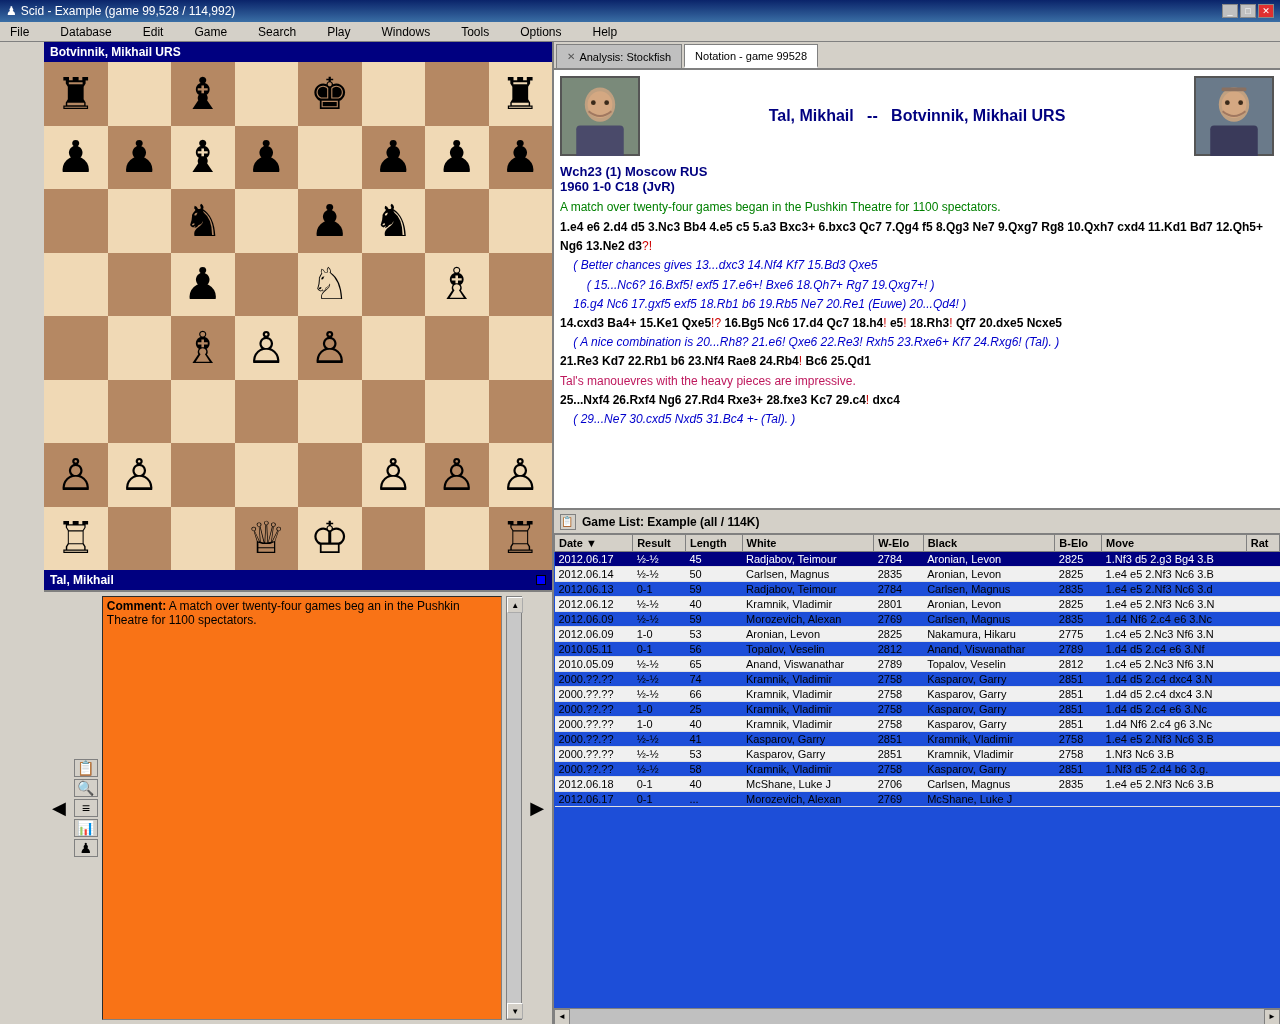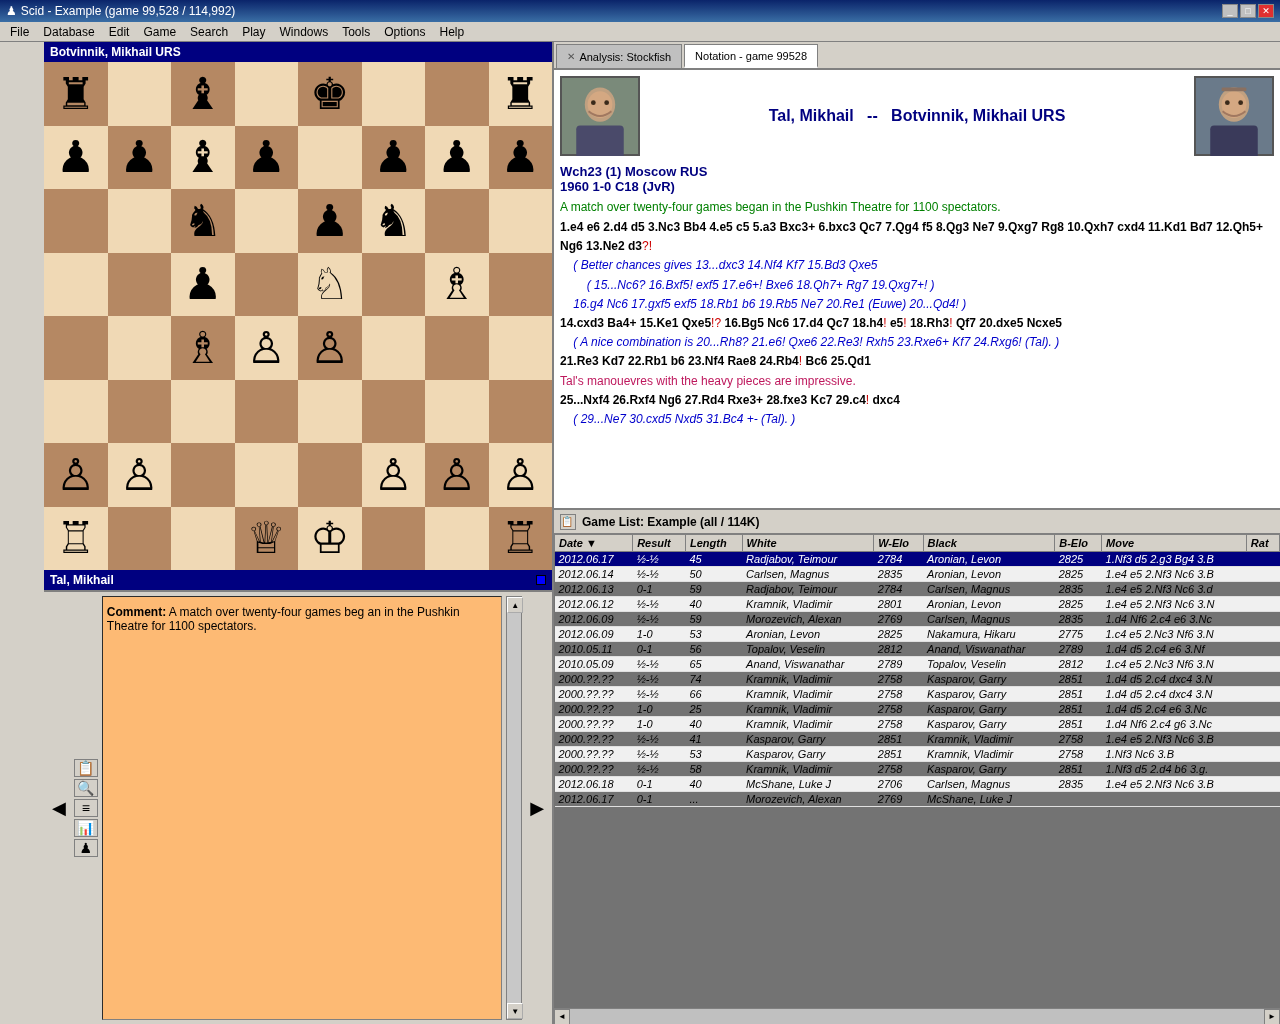--- a/index.html
+++ b/index.html
@@ -29,21 +29,21 @@
     .titlebar-btn.close { background: #e03030; color: white; }
 
     
     #menubar {
       background: #d4d0c8;
       border-bottom: 1px solid #808080;
       height: 20px;
       display: flex;
       align-items: center;
       padding: 0 4px;
-      gap: 2px;
+      gap: 19px;
     }
     .menu-item {
       padding: 2px 6px;
       font-size: 12px;
       cursor: pointer;
     }
 
     
     #main-layout {
       display: flex;
@@ -125,23 +125,23 @@
       width: 24px; height: 18px;
       background: #d4d0c8;
       border: 1px solid #808080;
       display: flex; align-items: center; justify-content: center;
       cursor: pointer;
       font-size: 12px;
     }
     #comment-text {
       flex: 1;
       font-size: 12px;
-      background: #fdba74;
+      background: #f97316;
       border: 1px inset #808080;
-      padding: 8px 4px;
+      padding: 2px 4px;
       overflow: hidden;
     }
     #comment-scroll {
       width: 16px;
       background: #d4d0c8;
       border: 1px solid #808080;
       display: flex; flex-direction: column;
     }
 
     
@@ -251,22 +251,21 @@
       border: 1px solid #808080;
       cursor: pointer;
       display: flex; align-items: center; justify-content: center;
       font-size: 10px;
     }
 
     #gamelist-table-wrapper {
       flex: 1;
       overflow-y: auto;
       overflow-x: hidden;
-      background: #737373;
-      font-style: italic;
+      background: #1d4ed8;
     }
 
     #gamelist-table {
       width: 100%;
       border-collapse: collapse;
       font-size: 11px;
     }
     #gamelist-table th {
       background: #d4d0c8;
       border: 1px solid #808080;

